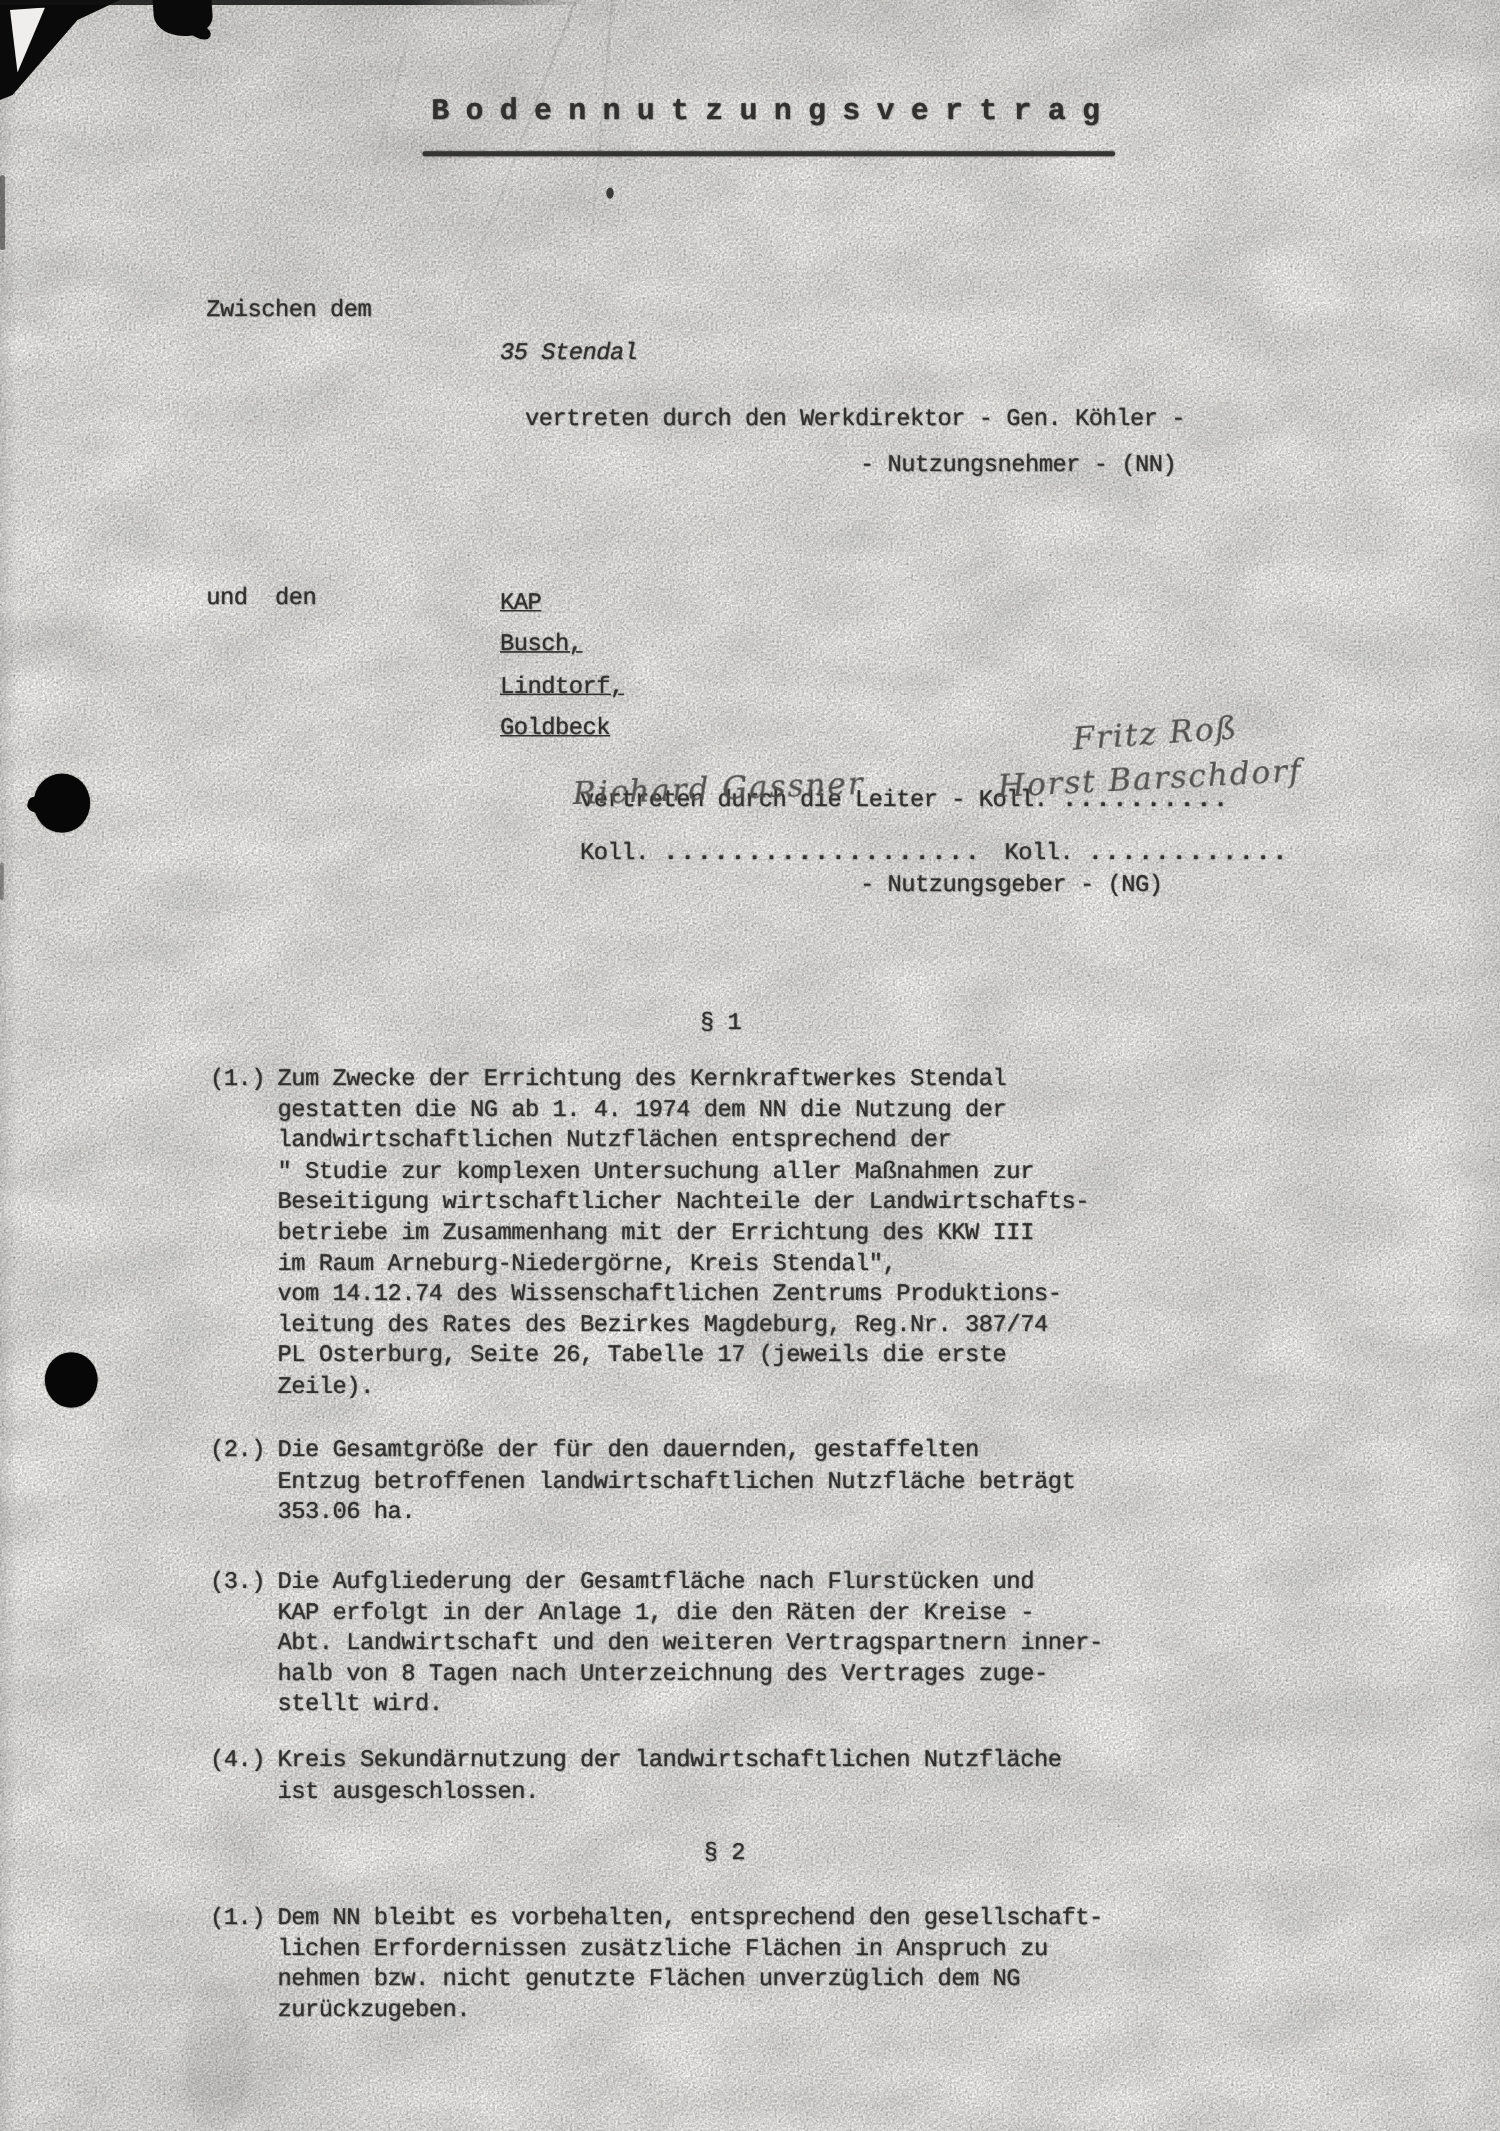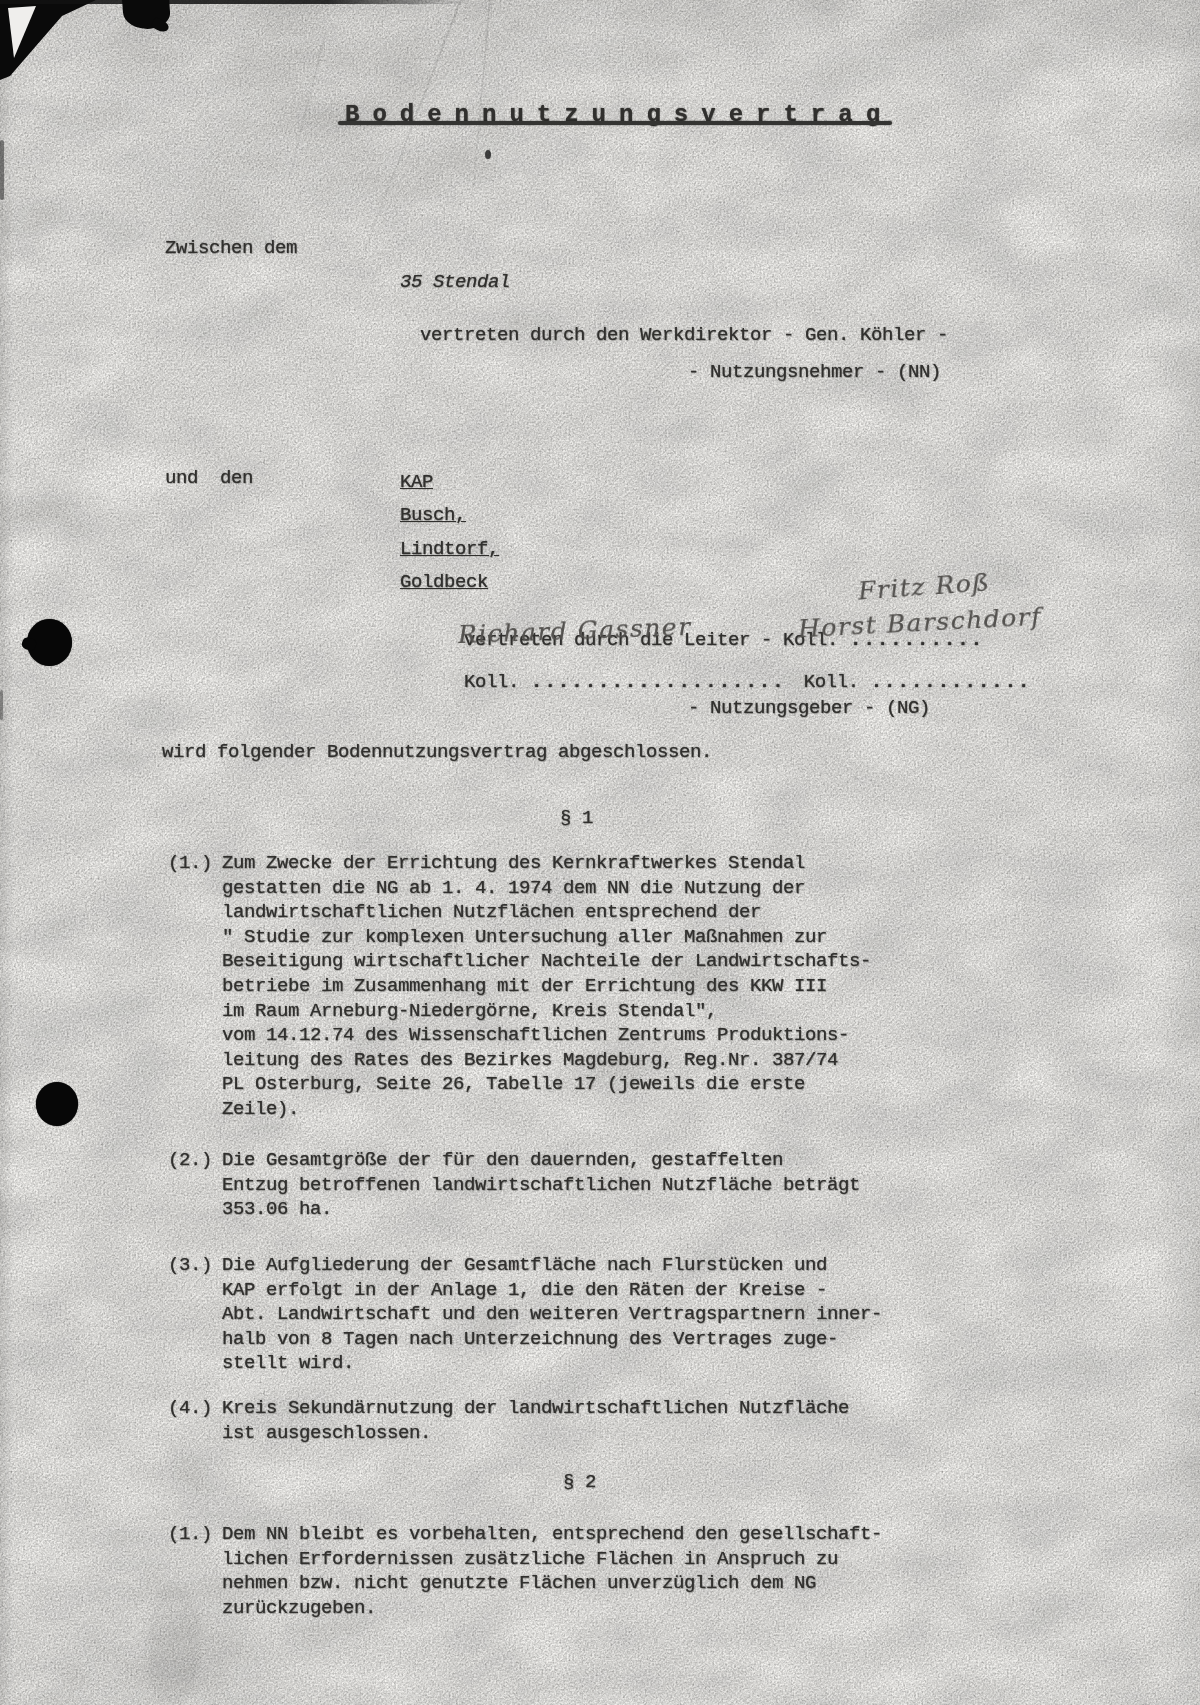--- a/index.html
+++ b/index.html
@@ -15,21 +15,21 @@
     font-family:"Liberation Mono","DejaVu Sans Mono",monospace;
     color:#31302e;
   }
   .t{
     position:absolute;font-size:19px;line-height:24.6px;white-space:pre;
     letter-spacing:-0.4px;
     text-shadow:0 0 1.2px rgba(35,35,33,0.8), 0.6px 0.6px 0 rgba(35,35,33,0.22);
     filter:blur(0.25px);
   }
   .wide{line-height:33.4px;white-space:pre-line;}
-  .title{font-size:24px;font-weight:700;letter-spacing:13px;margin-top:25px;}
+  .title{font-size:24px;font-weight:700;letter-spacing:13px;}
   .rule{position:absolute;height:4px;background:#343432;border-radius:2px;
         box-shadow:0 0 2px rgba(0,0,0,0.55);filter:blur(0.4px);}
   .clause{position:absolute;left:168px;display:flex;}
   .cnum{flex:none;width:54px;}
   .ctext{white-space:pre-line;}
   .dots{font-weight:700;letter-spacing:2px;text-shadow:0 0 1.6px #000;}
   .ml12{margin-left:12px;} .ml18{margin-left:18px;}
   .hand{
     position:absolute;font-family:"DejaVu Serif",serif;font-style:italic;
     font-size:25px;color:#53514e;white-space:nowrap;letter-spacing:1.5px;
@@ -99,21 +99,20 @@
   <div class="hand" style="left:858px;top:572px;transform:rotate(-4deg);">Fritz Roß</div>
 
   <div class="t" style="left:420px;top:645px;">
     <span>Koll.</span><span class="dots ml12">...................</span><span class="ml18">Koll.</span><span class="dots ml12">............</span>
   </div>
   <div class="hand" style="left:458px;top:616px;transform:rotate(-2deg);">Richard Gassner</div>
   <div class="hand" style="left:798px;top:608px;transform:rotate(-3deg);">Horst Barschdorf</div>
 
   <div class="t" style="left:688px;top:696px;">- Nutzungsgeber - (NG)</div>
 
-  <div class="t" style="left:162px;top:740px;">wird folgender Bodennutzungsvertrag abgeschlossen.</div>
 
   <div class="t" style="left:560px;top:806px;">§ 1</div>
 
   <div class="clause t" style="top:851px;">
     <span class="cnum">(1.)</span>
     <span class="ctext">Zum Zwecke der Errichtung des Kernkraftwerkes Stendal
 gestatten die NG ab 1. 4. 1974 dem NN die Nutzung der
 landwirtschaftlichen Nutzflächen entsprechend der
 " Studie zur komplexen Untersuchung aller Maßnahmen zur
 Beseitigung wirtschaftlicher Nachteile der Landwirtschafts-

